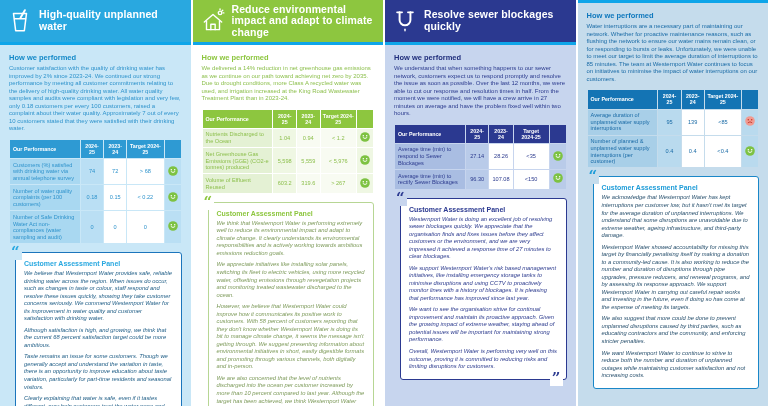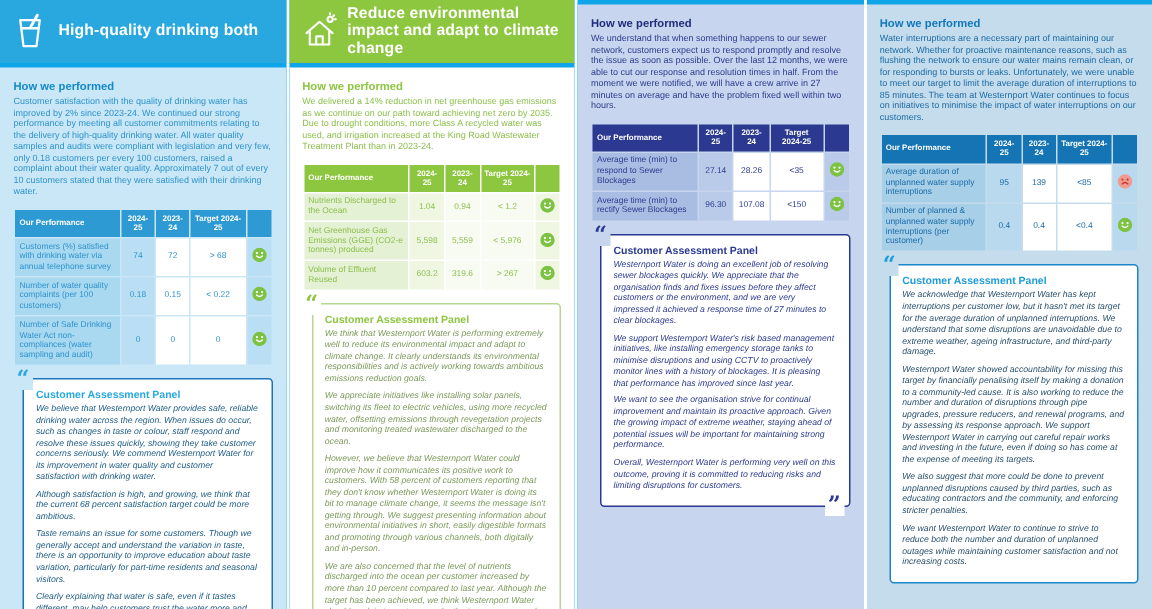--- a/index.html
+++ b/index.html
@@ -35,21 +35,21 @@
 <main>
   <section class="col" style="--header-bg: #29a8e0; --body-bg: #c9e7f7; --heading: #1489c8; --text: #2f93cc; --th-bg: #2e9ad3; --cell-label: #a9d8f1; --cell-a: #badff4; --cell-b: #ffffff; --panel-border: #1b75bc; --panel-heading: #29a8e0; --panel-text: #1d5c85;">
     <header class="col-header">
       <span class="icon">
           <svg width="26" height="26" viewBox="0 0 24 24" fill="none" stroke="#ffffff" stroke-width="1.4" stroke-linecap="round" stroke-linejoin="round">
             <path d="M6 5 L8 21 H16 L18 5 Z"></path>
             <path d="M7 10 H17"></path>
             <path d="M12.5 9 L16.5 2" stroke-width="1.8"></path>
           </svg>
         </span>
-      <h1 class="col-title">High-quality drinking both</h1>
+      <h1 class="col-title">High-quality unplanned water</h1>
     </header>
     <div class="col-body">
       <h2 class="hwp">How we performed</h2>
       <p class="intro">Customer satisfaction with the quality of drinking water has improved by 2% since 2023-24. We continued our strong performance by meeting all customer commitments relating to the delivery of high-quality drinking water. All water quality samples and audits were compliant with legislation and very few, only 0.18 customers per every 100 customers, raised a complaint about their water quality. Approximately 7 out of every 10 customers stated that they were satisfied with their drinking water.</p>
       <table class="perf">
         <thead>
             <tr>
               <th class="first">Our Performance</th>
               <th>2024-25</th>
               <th>2023-24</th>
@@ -183,20 +183,30 @@
             <p>We appreciate initiatives like installing solar panels, switching its fleet to electric vehicles, using more recycled water, offsetting emissions through revegetation projects and monitoring treated wastewater discharged to the ocean.</p>
             <p>However, we believe that Westernport Water could improve how it communicates its positive work to customers. With 58 percent of customers reporting that they don't know whether Westernport Water is doing its bit to manage climate change, it seems the message isn't getting through. We suggest presenting information about environmental initiatives in short, easily digestible formats and promoting through various channels, both digitally and in-person.</p>
             <p>We are also concerned that the level of nutrients discharged into the ocean per customer increased by more than 10 percent compared to last year. Although the target has been achieved, we think Westernport Water should explain to customers why the increase occurred and strive to reduce this number each year.</p>
           </div>
 
       </aside>
     </div>
   </section>
 
   <section class="col" style="--header-bg: #2b3990; --body-bg: #c7d5ee; --heading: #1f2d7b; --text: #2c3b8e; --th-bg: #2b3990; --cell-label: #a9bde2; --cell-a: #b9cbe9; --cell-b: #ffffff; --panel-border: #2b3990; --panel-heading: #2b3990; --panel-text: #2c3b8e;">
+    <header class="col-header">
+      <span class="icon">
+          <svg width="26" height="26" viewBox="0 0 24 24" fill="none" stroke="#ffffff" stroke-width="1.8" stroke-linecap="round">
+            <path d="M7 4 V11 a5 5 0 0 0 10 0 V4"></path>
+            <path d="M4.6 4 H9.4 M14.6 4 H19.4" stroke-width="1.5"></path>
+            <path d="M12 19.5 v1.5" stroke-width="1.3"></path>
+          </svg>
+        </span>
+      <h1 class="col-title">Resolve sewer blockages quickly</h1>
+    </header>
     <div class="col-body">
       <h2 class="hwp">How we performed</h2>
       <p class="intro">We understand that when something happens to our sewer network, customers expect us to respond promptly and resolve the issue as soon as possible. Over the last 12 months, we were able to cut our response and resolution times in half. From the moment we were notified, we will have a crew arrive in 27 minutes on average and have the problem fixed well within two hours.</p>
       <table class="perf">
         <thead>
             <tr>
               <th class="first">Our Performance</th>
               <th>2024-25</th>
               <th>2023-24</th>
               <th>Target 2024-25</th>

